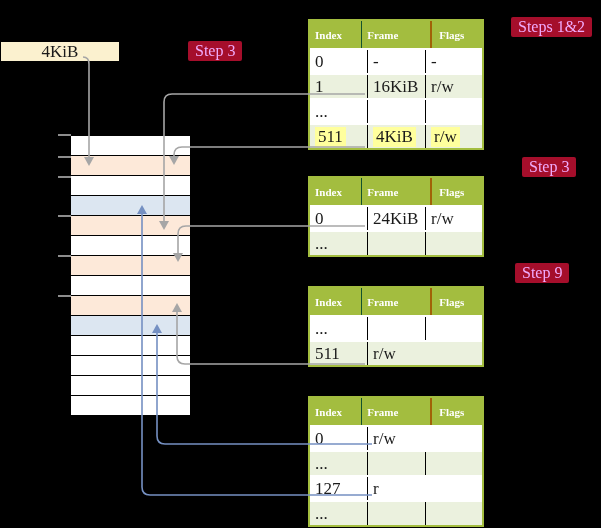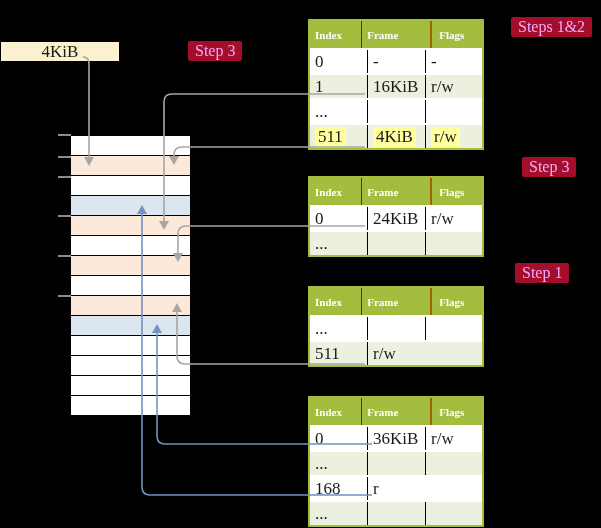--- a/index.html
+++ b/index.html
@@ -54,21 +54,21 @@
 </head>
 <body>
 
 <div class="canvas">
 
   <div class="psbox">4KiB</div>
 
   <div class="step" id="step0">Step 3</div>
   <div class="step" id="steps12">Steps 1&amp;2</div>
   <div class="step" id="step3">Step 3</div>
-  <div class="step" id="step4">Step 1</div>
+  <div class="step" id="step4">Step 9</div>
 
   <div class="memcol" id="memcol">
       <div class="mrow" style="background: rgb(255, 255, 255);"></div>
       <div class="mrow" style="background: rgb(253, 233, 217);"></div>
       <div class="mrow" style="background: rgb(255, 255, 255);"></div>
       <div class="mrow" style="background: rgb(220, 230, 241);"></div>
       <div class="mrow" style="background: rgb(253, 233, 217);"></div>
       <div class="mrow" style="background: rgb(255, 255, 255);"></div>
       <div class="mrow" style="background: rgb(253, 233, 217);"></div>
       <div class="mrow" style="background: rgb(255, 255, 255);"></div>
@@ -147,30 +147,29 @@
       </div>
     </div>
   <div class="pt" id="pt4">
       <div class="hrow">
         <div class="hcell">Index</div>
         <div class="hcell">Frame</div>
         <div class="hcell">Flags</div>
       </div>
       <div class="brow">
         <div class="bcell">0</div>
-        <div class="bcell">36KiB</div>
-        <div class="bcell">r/w</div>
-      </div>
-      <div class="brow shaded">
-        <div class="bcell">...</div>
-        <div class="bcell"></div>
-        <div class="bcell"></div>
-      </div>
-      <div class="brow">
-        <div class="bcell">168</div>
+        <div class="bcell">r/w</div>
+      </div>
+      <div class="brow shaded">
+        <div class="bcell">...</div>
+        <div class="bcell"></div>
+        <div class="bcell"></div>
+      </div>
+      <div class="brow">
+        <div class="bcell">127</div>
         <div class="bcell">r</div>
       </div>
       <div class="brow shaded">
         <div class="bcell">...</div>
         <div class="bcell"></div>
         <div class="bcell"></div>
       </div>
     </div>
 
   <svg class="connectors" width="601" height="528" viewBox="0 0 601 528">

